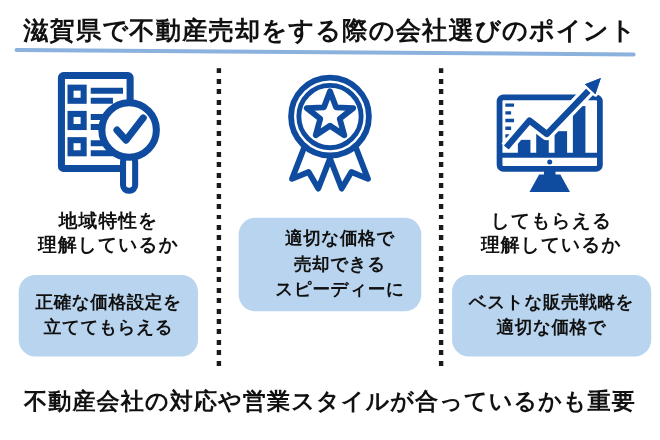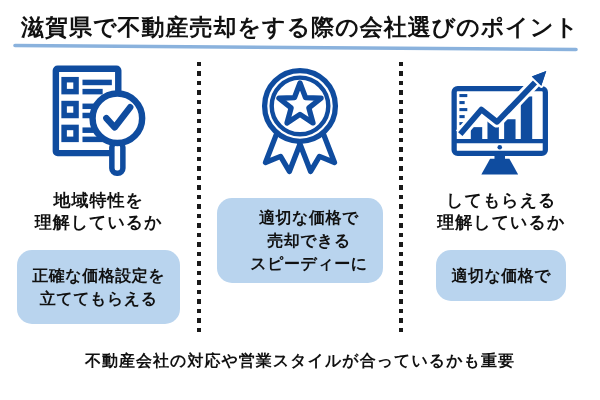--- a/index.html
+++ b/index.html
@@ -47,21 +47,21 @@
   .benefit-box{
     margin-top:16px;background:var(--box-bg);border-radius:15px;
     padding:14px 15px;text-align:center;
     font-size:16px;font-weight:800;line-height:23px;letter-spacing:0.5px;
     color:var(--text-dark);
   }
   .benefit-box.tight{padding-top:8px;padding-bottom:8px;padding-left:33px;}
   .benefit-box span{display:block;white-space:nowrap;}
   footer{margin-top:11px;text-align:center;}
   footer p{
-    font-size:16px;font-weight:800;letter-spacing:1px;
+    font-size:21px;font-weight:800;letter-spacing:1px;
     color:var(--text-dark);white-space:nowrap;
   }
 </style>
 </head>
 <body>
 
 <div class="page">
 
   <header>
     <h1>滋賀県で不動産売却をする際の会社選びのポイント</h1>
@@ -155,20 +155,21 @@
             <rect x="53" y="100" width="12" height="9"></rect>
             <path d="M38 126 L80 126 L70 108 L48 108 Z"></path>
           </g>
         </svg>
       </div>
       <h2>
         <span>してもらえる</span>
         <span>理解しているか</span>
       </h2>
       <div class="benefit-box">
+        <span>ベストな販売戦略を</span>
         <span>適切な価格で</span>
       </div>
     </section>
 
   </main>
 
   <footer>
     <p>不動産会社の対応や営業スタイルが合っているかも重要</p>
   </footer>
 

